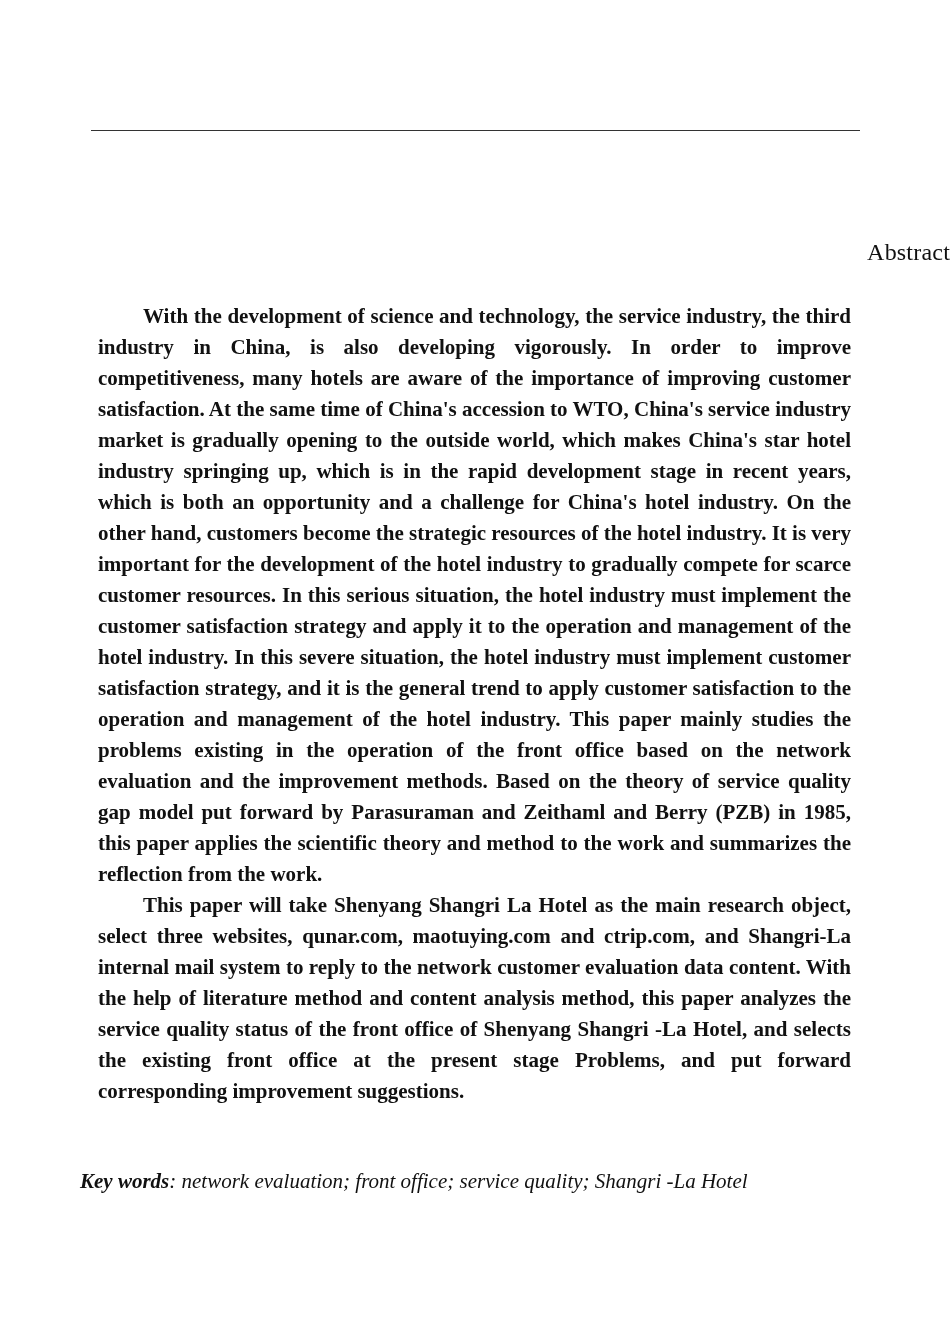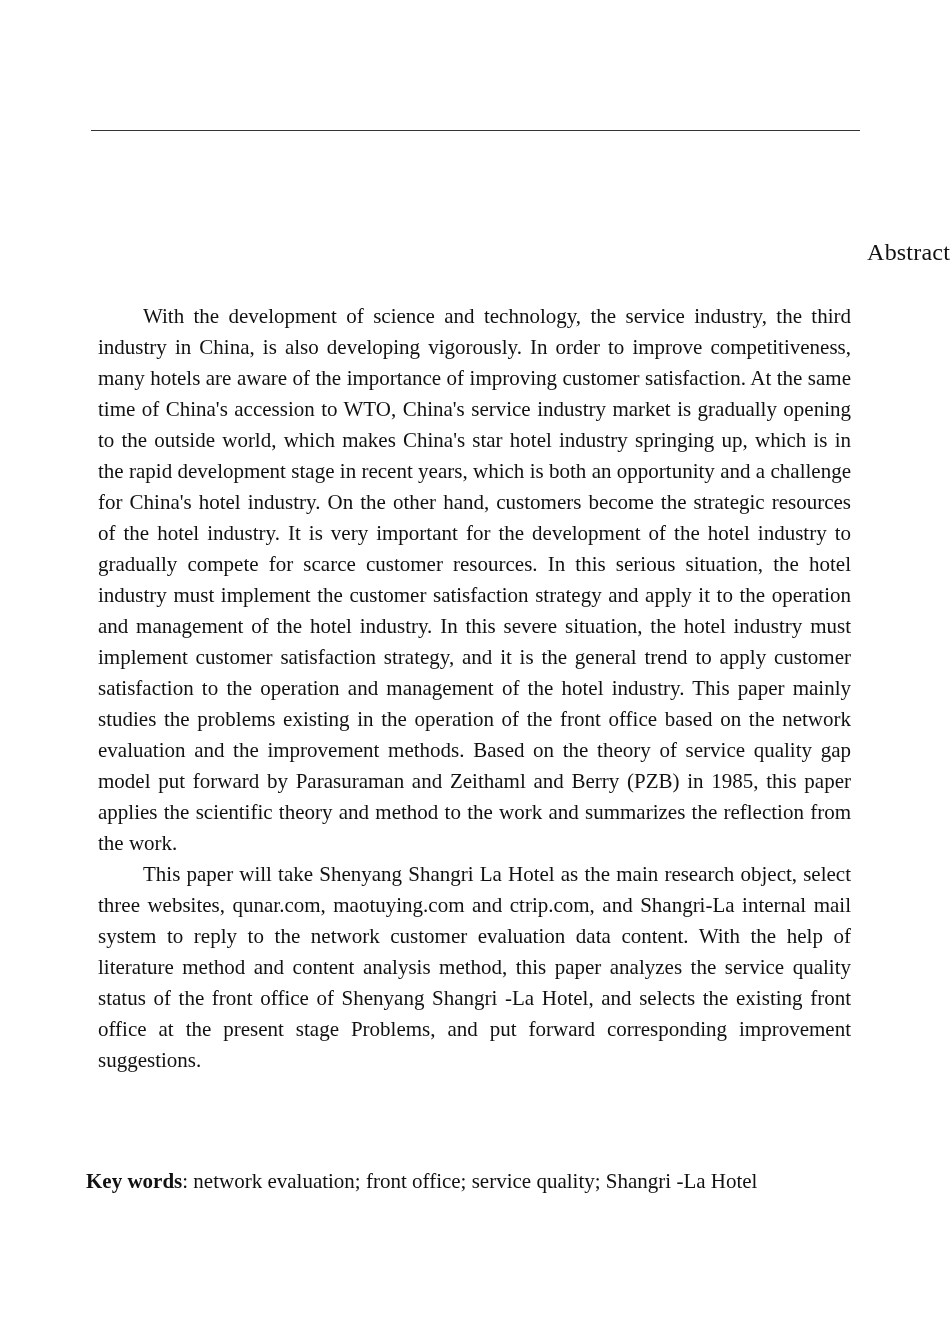--- a/index.html
+++ b/index.html
@@ -38,28 +38,30 @@
     left: 98px;
     width: 753px;
     top: 301px;
     font-size: 21px;
     line-height: 31px;
     text-align: justify;
   }
   .body-text p {
     margin: 0;
     text-indent: 45px;
+    font-weight: bold;
   }
   .keywords {
     position: absolute;
-    left: 86px;
+    left: 80px;
     top: 1166px;
     width: 753px;
     font-size: 21px;
     line-height: 31px;
+    font-style: italic;
   }
   .keywords .kw-label {
     font-weight: bold;
   }
 </style>
 </head>
 <body>
 
 <div class="header-rule"></div>
 

